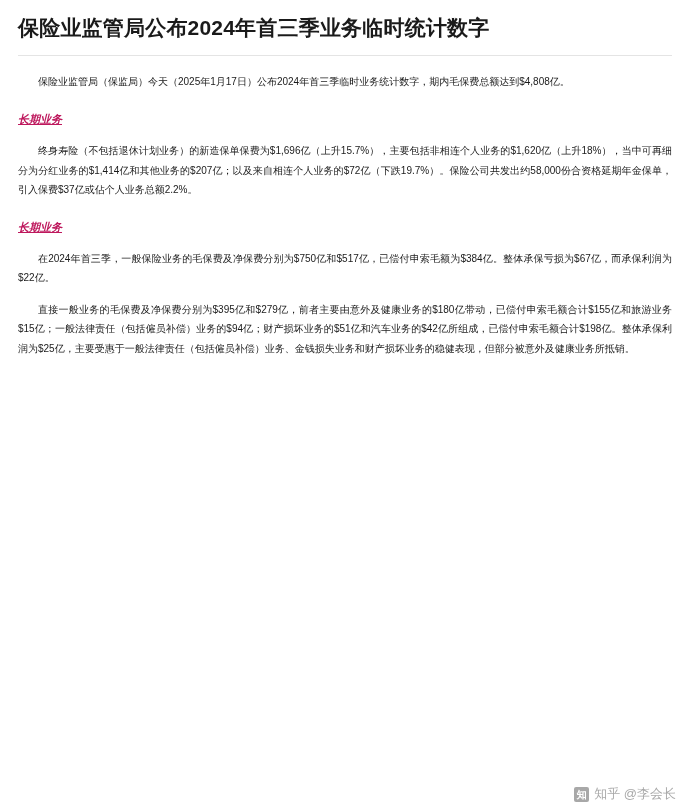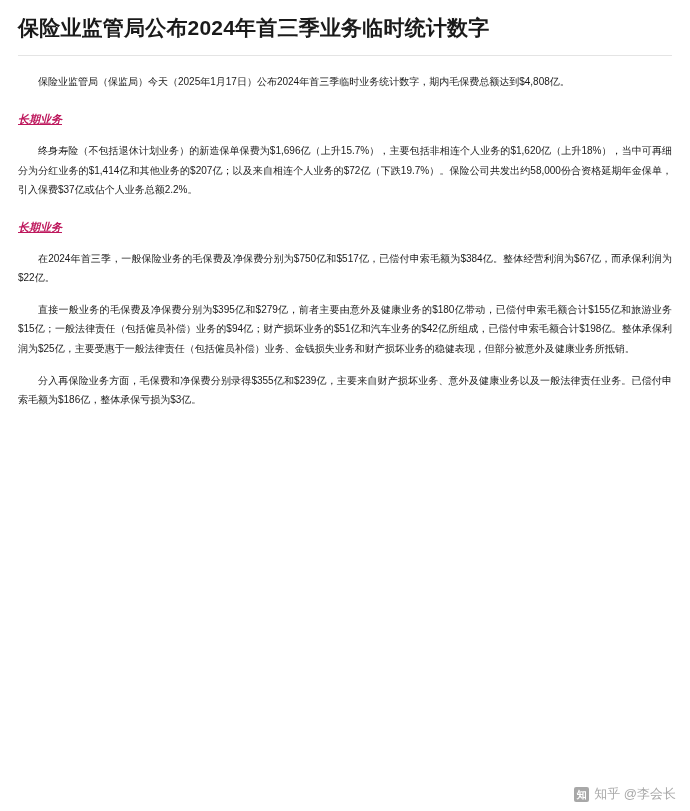--- a/index.html
+++ b/index.html
@@ -89,22 +89,21 @@
 
 
   <hr class="divider">
 
   <p class="para">保险业监管局（保监局）今天（2025年1月17日）公布2024年首三季临时业务统计数字，期内毛保费总额达到$4,808亿。</p>
 
   <div class="section-head">长期业务</div>
   <p class="para">终身寿险（不包括退休计划业务）的新造保单保费为$1,696亿（上升15.7%），主要包括非相连个人业务的$1,620亿（上升18%），当中可再细分为分红业务的$1,414亿和其他业务的$207亿；以及来自相连个人业务的$72亿（下跌19.7%）。保险公司共发出约58,000份合资格延期年金保单，引入保费$37亿或佔个人业务总额2.2%。</p>
 
   <div class="section-head">长期业务</div>
-  <p class="para">在2024年首三季，一般保险业务的毛保费及净保费分别为$750亿和$517亿，已偿付申索毛额为$384亿。整体经营利润为$67亿，而承保利润为$22亿。</p>
+  <p class="para">在2024年首三季，一般保险业务的毛保费及净保费分别为$750亿和$517亿，已偿付申索毛额为$384亿。整体承保亏损为$67亿，而承保利润为$22亿。</p>
   <p class="para">直接一般业务的毛保费及净保费分别为$395亿和$279亿，前者主要由意外及健康业务的$180亿带动，已偿付申索毛额合计$155亿和旅游业务$15亿；一般法律责任（包括僱员补偿）业务的$94亿；财产损坏业务的$51亿和汽车业务的$42亿所组成，已偿付申索毛额合计$198亿。整体承保利润为$25亿，主要受惠于一般法律责任（包括僱员补偿）业务、金钱损失业务和财产损坏业务的稳健表现，但部分被意外及健康业务所抵销。</p>
-  <p class="para">分入再保险业务方面，毛保费和净保费分别录得$355亿和$239亿，主要来自财产损坏业务、意外及健康业务以及一般法律责任业务。已偿付申索毛额为$186亿，整体承保亏损为$3亿。</p>
 
 </div>
 
 <div class="watermark">
   <span class="wm-logo">知</span>
   <span>知乎 @李会长</span>
 </div>
 
 </body></html>

